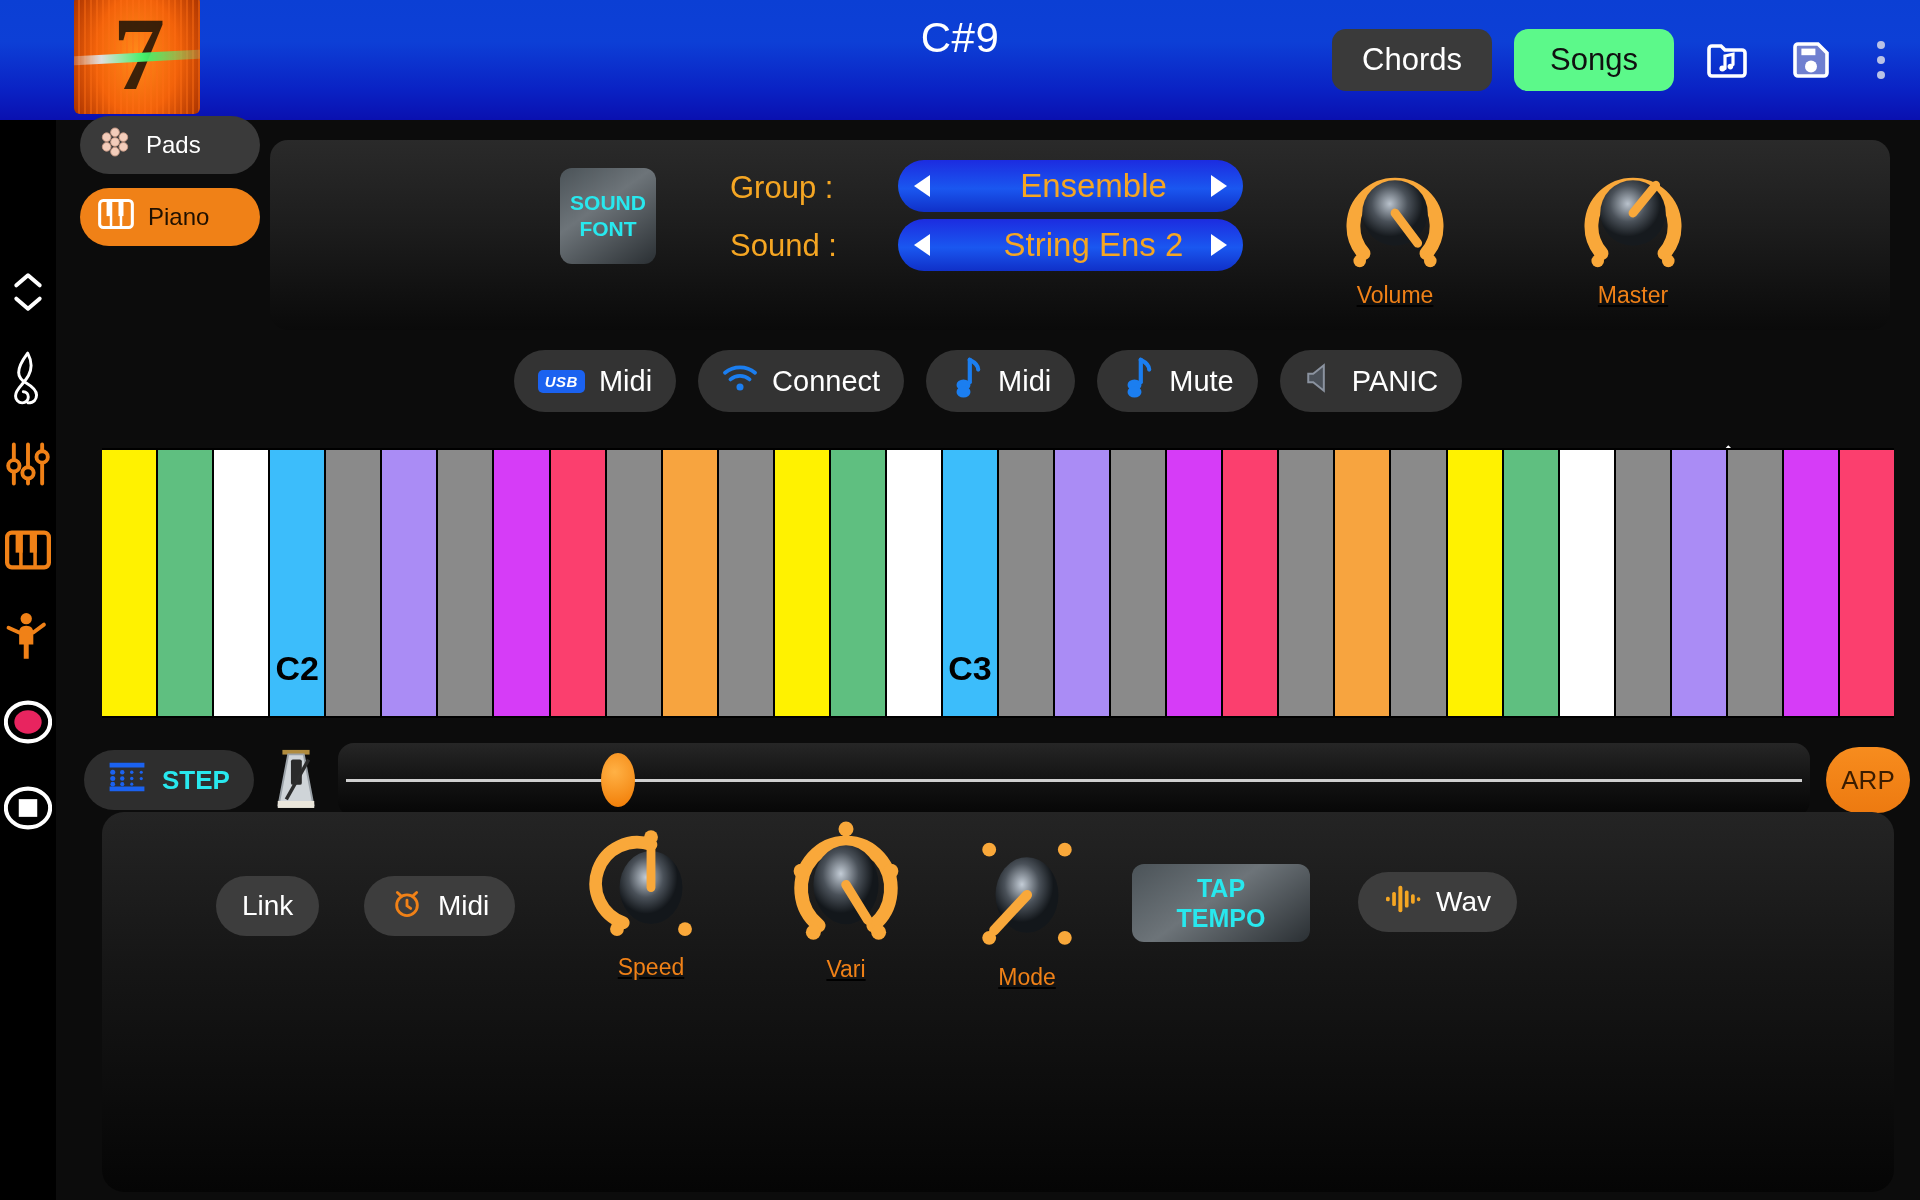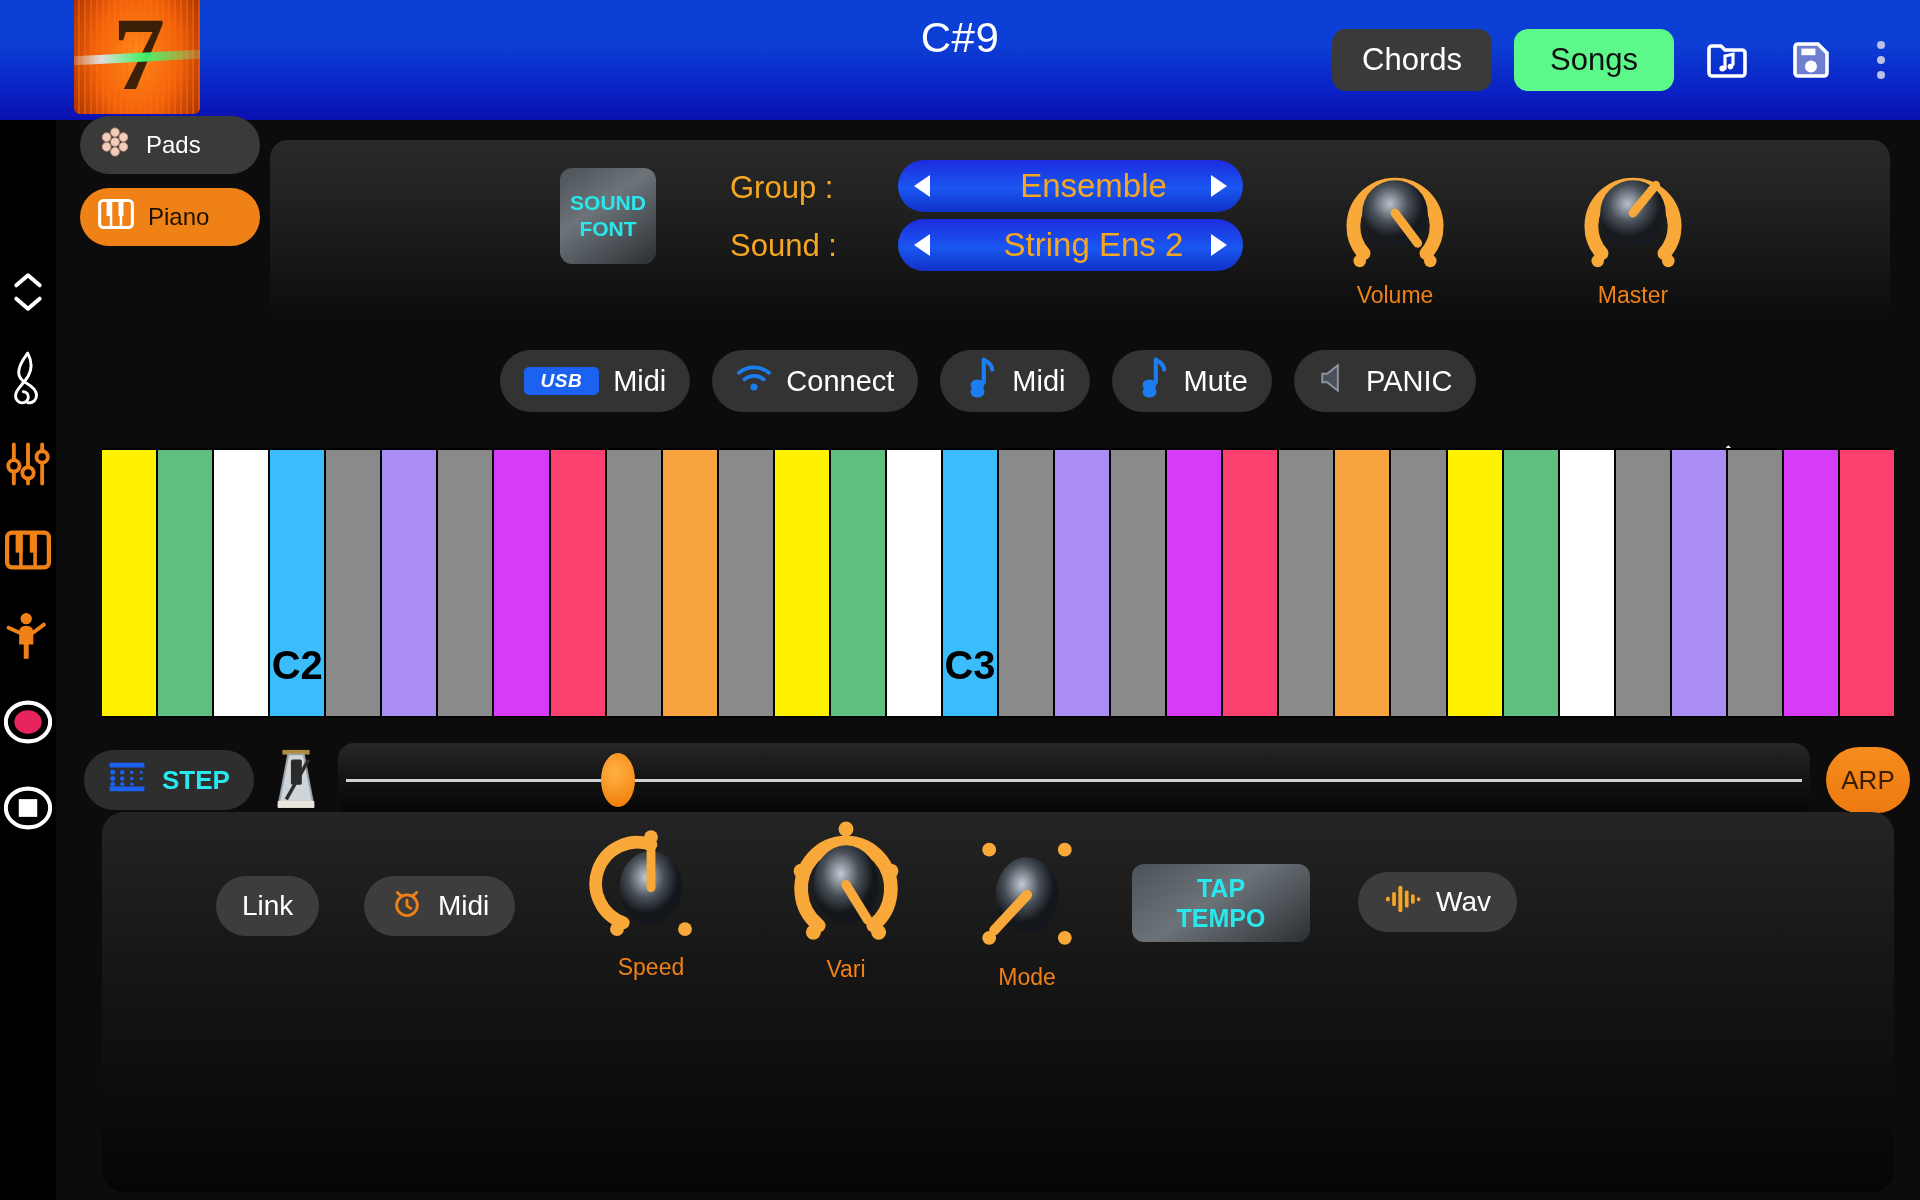--- a/index.html
+++ b/index.html
@@ -86,45 +86,45 @@
     position: absolute; height: 52px; width: 345px; border-radius: 26px;
     background: linear-gradient(180deg,#1c2ce0 0%, #1a57f0 55%, #1030c8 100%);
     display: flex; align-items: center; justify-content: space-between; padding: 0 16px;
     color: #f5a623; font-size: 33px; cursor: pointer;
   }
   .sel-bar span.val { flex: 1; text-align: center; padding-left: 46px; }
   .arrow-l, .arrow-r { width: 0; height: 0; border-top: 11px solid transparent; border-bottom: 11px solid transparent; cursor: pointer; }
   .arrow-l { border-right: 16px solid #fff; }
   .arrow-r { border-left: 16px solid #fff; }
 
-  .knob-wrap { position: absolute; text-align: center; }
+  .knob-wrap { position: absolute; text-align: center; text-decoration: underline; }
   .knob-label { color: #f08117; font-size: 23px; margin-top: 2px; }
 
   .midi-row { position: absolute; left: 0; right: 0; top: 230px; display: flex; justify-content: center; gap: 22px; }
   .midi-btn {
     height: 62px; border-radius: 31px; background: #333; color: #fff; font-size: 29px;
     display: flex; align-items: center; gap: 14px; padding: 0 24px; cursor: pointer;
   }
-  .usb-chip { background: #1b62f0; color: #fff; font-size: 19px; font-weight: bold; font-style: italic;
-    padding: 3px 17px; border-radius: 5px; letter-spacing: .5px; }
+  .usb-chip { background: #1b62f0; color: #fff; font-size: 15px; font-weight: bold; font-style: italic;
+    padding: 3px 7px; border-radius: 5px; letter-spacing: .5px; }
 
   .scale-row { position: absolute; left: 46px; right: 10px; top: 325px; height: 70px; display: flex; align-items: center; }
   .scale-name { color: #f5a623; font-size: 33px; margin-left: 76px; }
   .dots { flex: 1; display: flex; align-items: center; gap: 0; margin-left: 8px; }
   .dot { width: 14px; height: 14px; border-radius: 50%; background: #8a8a8a; }
 
   
   .kbd {
     position: absolute; left: 46px; top: 328px; width: 1792px; height: 270px;
     display: flex; gap: 2px; background: #000; padding: 2px 0;
   }
   .key { flex: 1; position: relative; }
   .key .lbl {
     position: absolute; bottom: 28px; left: 50%; transform: translateX(-50%);
-    font-size: 40px; font-weight: bold; color: #000; white-space: nowrap;
+    font-size: 34px; font-weight: bold; color: #000; white-space: nowrap;
   }
 
   
   .slider-row { position: absolute; left: 28px; right: 10px; top: 612px; height: 96px; display: flex; align-items: center; gap: 16px; }
   .step-btn { height: 60px; border-radius: 30px; background: #2e2e2e; display: flex; align-items: center; gap: 16px; padding: 0 24px; cursor: pointer; color: #28e8ee; font-size: 26px; font-weight: bold; }
   .metro { width: 52px; height: 66px; cursor: pointer; }
   .slider-track {
     flex: 1; height: 74px; border-radius: 16px;
     background: linear-gradient(180deg,#262626 0%, #131313 50%, #050505 100%);
     position: relative; display: flex; align-items: center; cursor: pointer;

